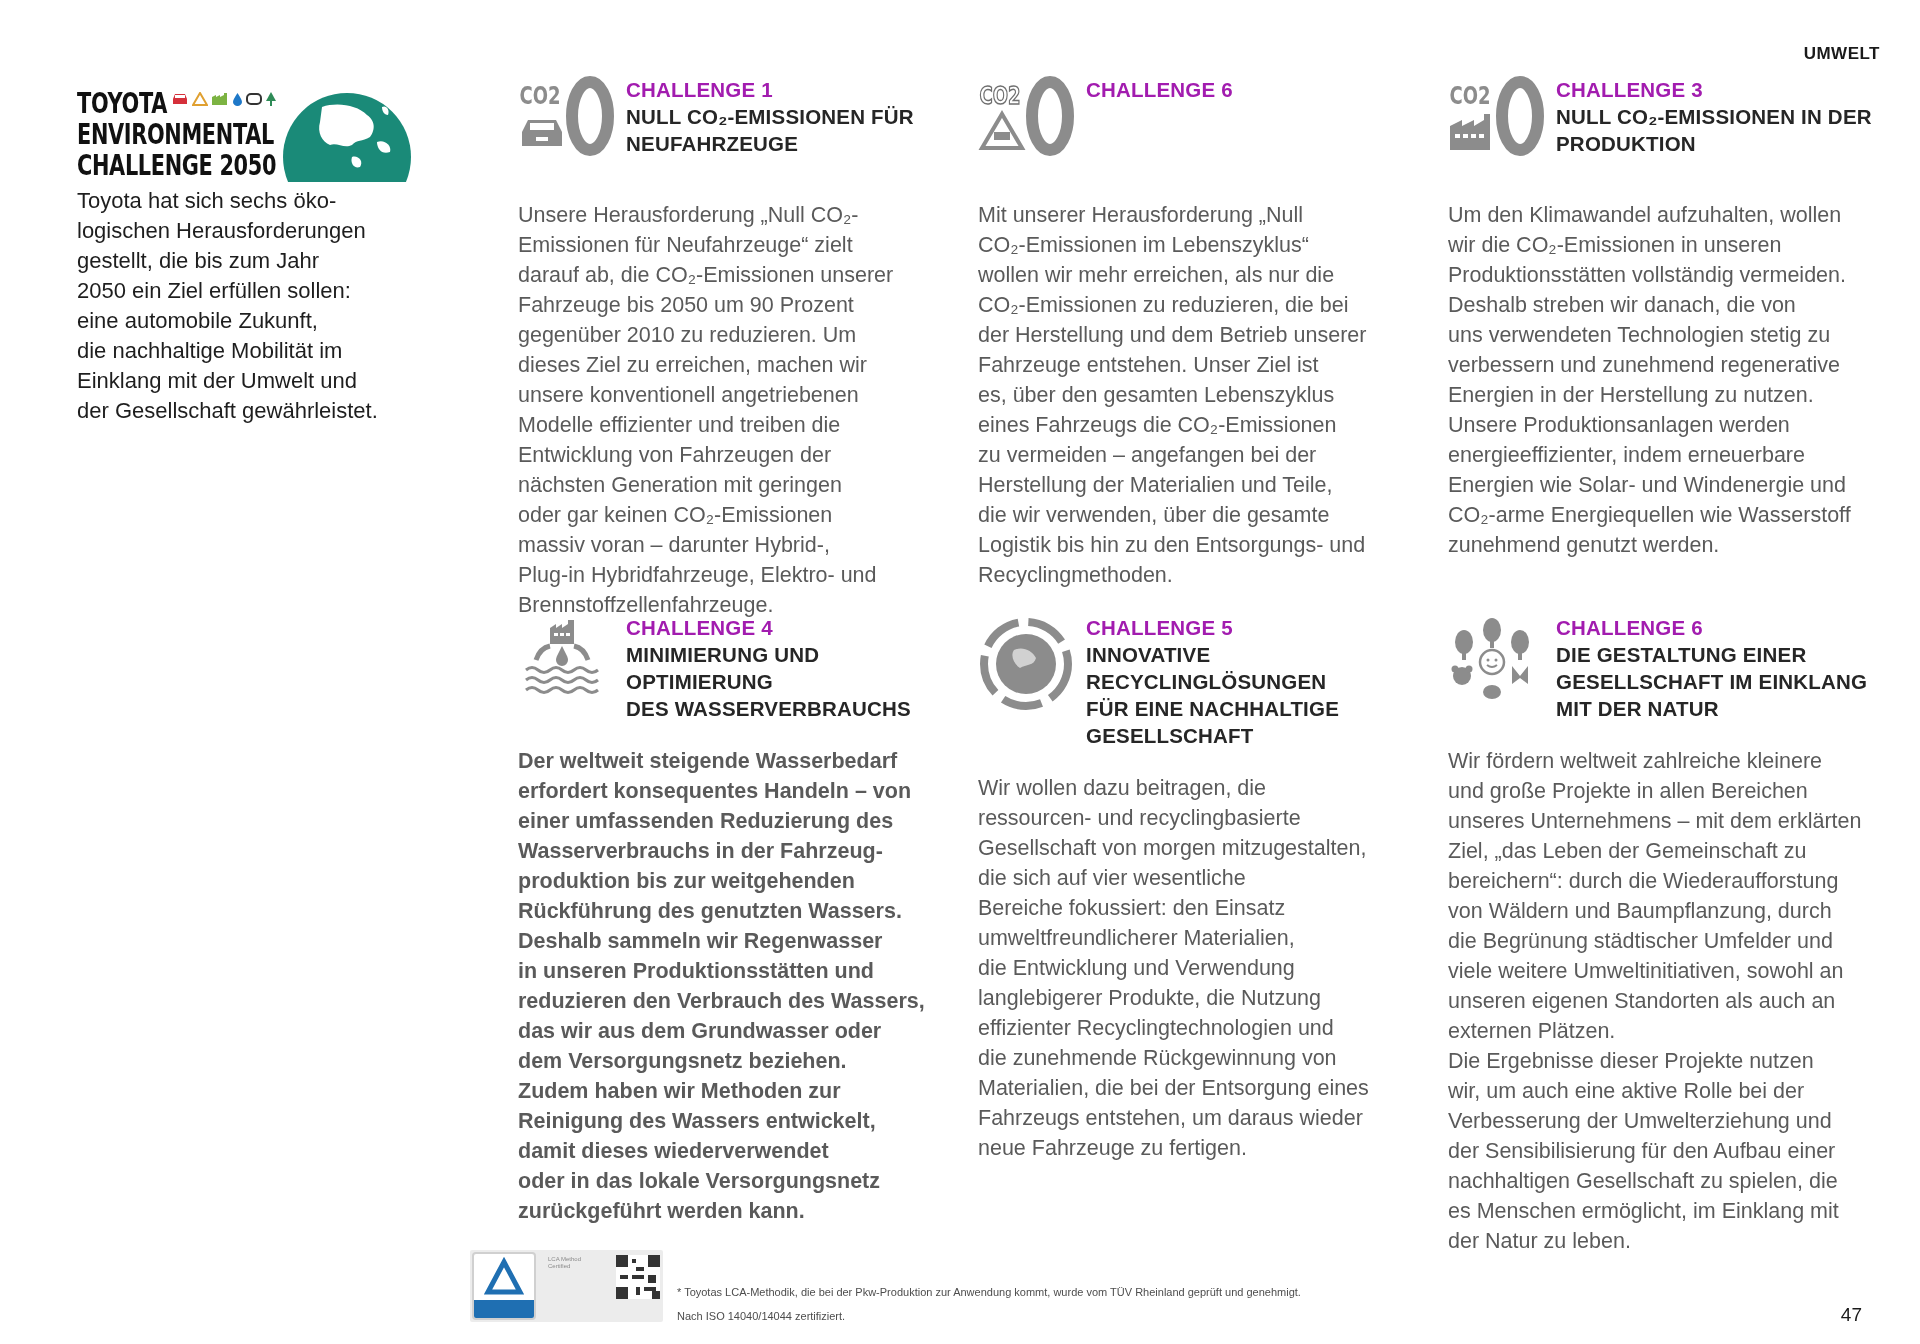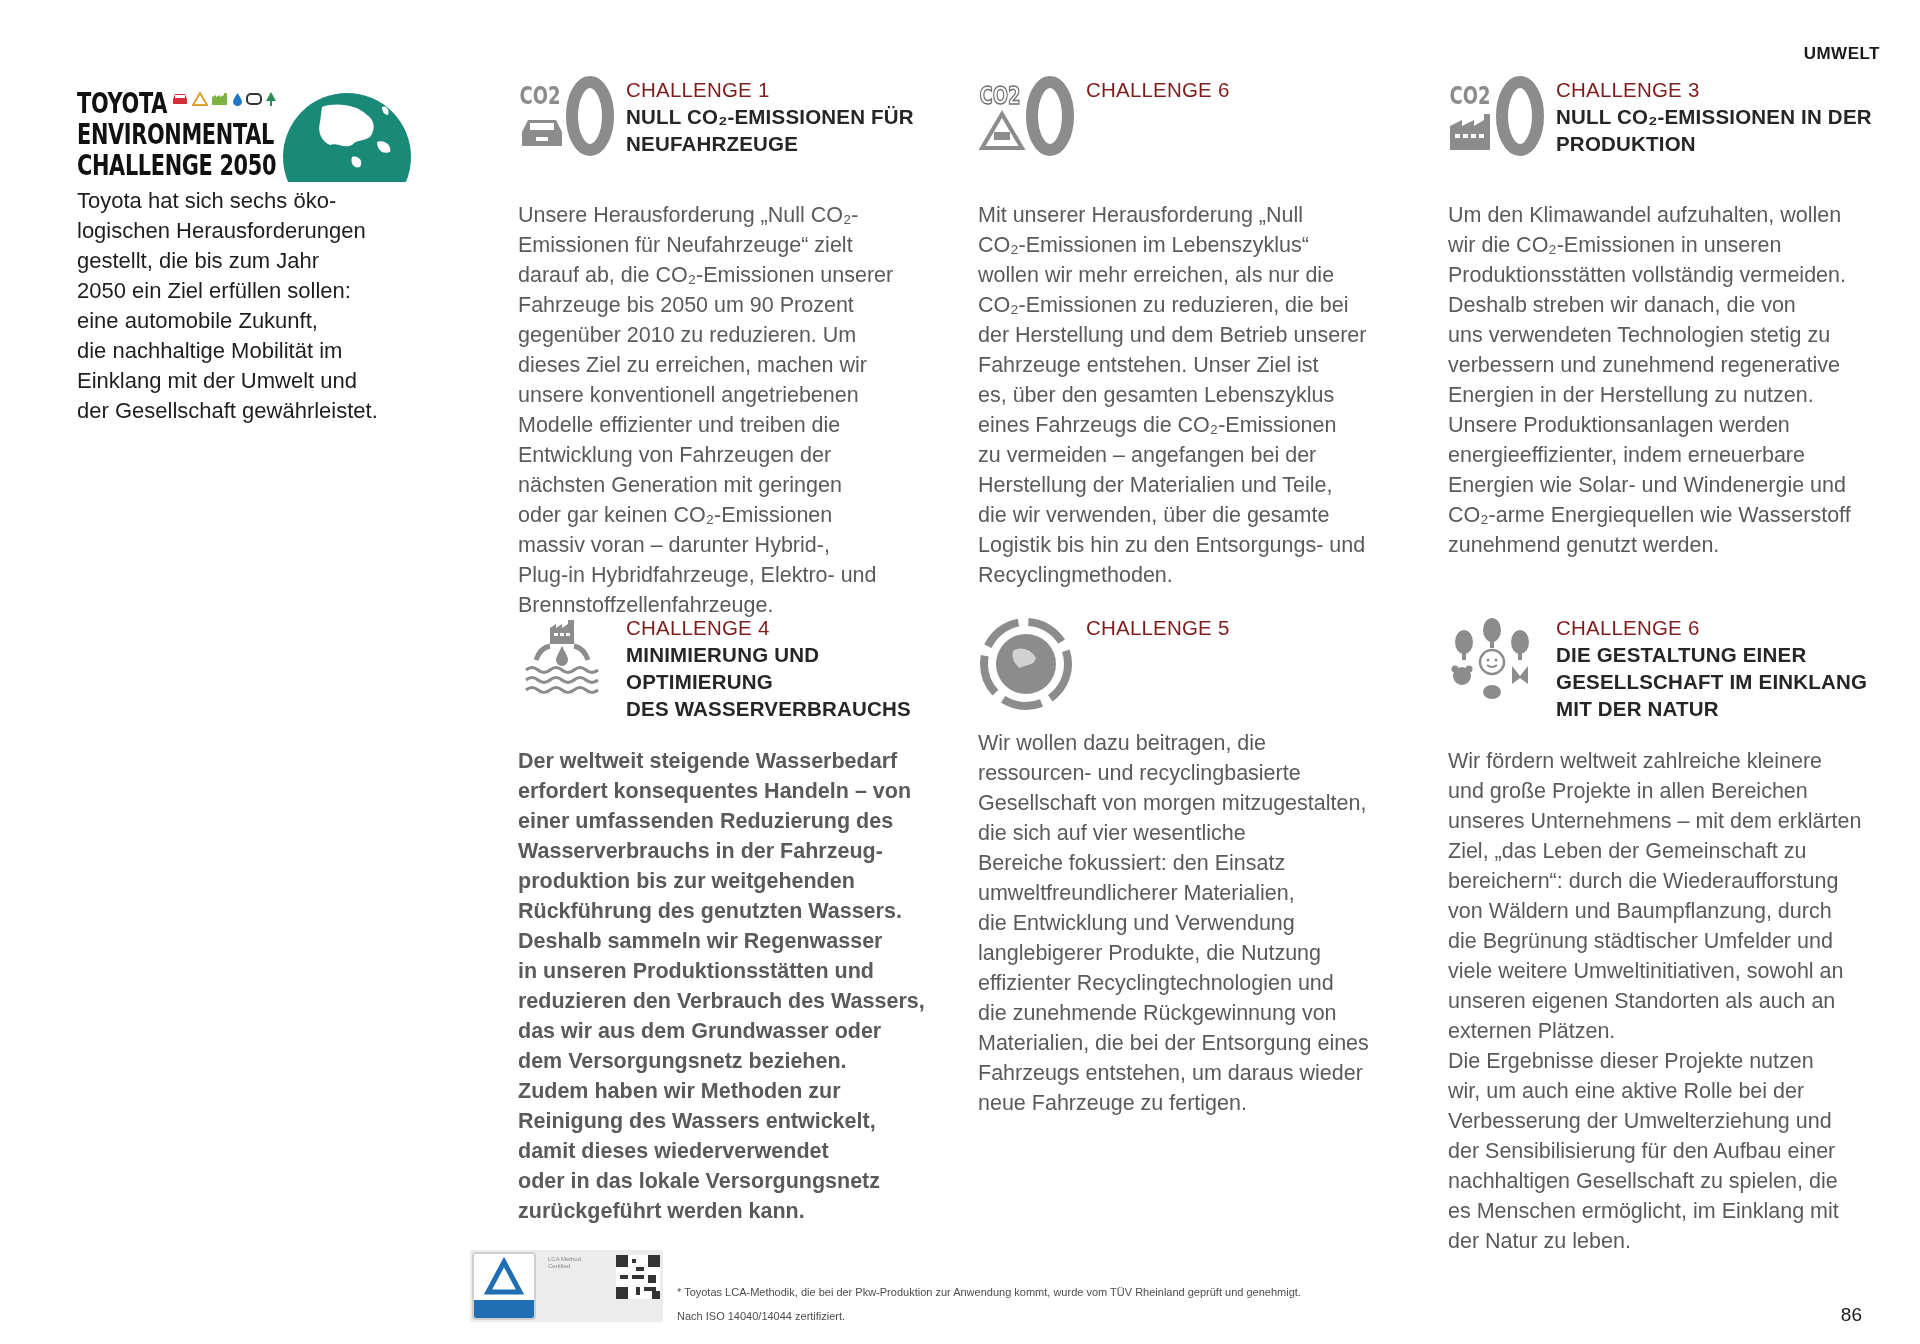--- a/index.html
+++ b/index.html
@@ -28,21 +28,21 @@
     position: absolute; left: 77px; top: 186px; width: 340px;
     font-size: 22px; line-height: 30px; color: #1e1e1e;
   }
 
   
   .challenge { position: absolute; margin-left: 48px; }
   .ch-head { position: relative; display: flex; }
   .ch-icon { width: 108px; flex: 0 0 108px; height: 90px; position: relative; }
   .ch-titles { padding-left: 0; }
   .ch-number {
-    font-size: 20.5px; font-weight: normal; color: #7f1d1d; line-height: 27px; letter-spacing: 0.2px;
+    font-size: 20.5px; font-weight: bold; color: #a21caf; line-height: 27px; letter-spacing: 0.2px;
   }
   .ch-title {
     font-size: 20.5px; font-weight: bold; color: #262626; line-height: 27px; letter-spacing: 0.2px;
     white-space: pre-line;
   }
   .ch-body {
     font-size: 21.5px; line-height: 30px; color: #5a5a5a; white-space: pre-line;
   }
 
   .c1 { left: 470px; top: 76px; width: 440px; }
@@ -287,20 +287,24 @@
   <div class="ch-head">
     <div class="ch-icon">
       <svg width="100" height="100" viewBox="0 0 100 100">
         <circle cx="48" cy="50" r="30" fill="#8c8c8c"></circle>
         <path d="M36 36 C44 32 54 36 58 44 C56 52 48 50 42 54 C36 50 32 42 36 36 Z" fill="#fff" opacity="0.6"></path>
         <circle cx="48" cy="50" r="42" fill="none" stroke="#8c8c8c" stroke-width="8" stroke-dasharray="40 10"></circle>
       </svg>
     </div>
     <div class="ch-titles">
       <div class="ch-number">CHALLENGE 5</div>
+      <div class="ch-title">INNOVATIVE
+RECYCLINGLÖSUNGEN
+FÜR EINE NACHHALTIGE
+GESELLSCHAFT</div>
     </div>
   </div>
   <div class="ch-body">Wir wollen dazu beitragen, die
 ressourcen- und recyclingbasierte
 Gesellschaft von morgen mitzugestalten,
 die sich auf vier wesentliche
 Bereiche fokussiert: den Einsatz
 umweltfreundlicherer Materialien,
 die Entwicklung und Verwendung
 langlebigerer Produkte, die Nutzung
@@ -379,13 +383,13 @@
         <rect x="5" y="8" width="1" height="2" fill="#333"></rect>
         <rect x="7" y="8" width="3" height="1" fill="#333"></rect>
       <rect x="1" y="5" width="2" height="1" fill="#333"></rect>
         <rect x="9" y="9" width="2" height="2" fill="#333"></rect>
     </svg>
   </div>
 </div>
 
 <div class="footnote">* Toyotas LCA-Methodik, die bei der Pkw-Produktion zur Anwendung kommt, wurde vom TÜV Rheinland geprüft und genehmigt.
 Nach ISO 14040/14044 zertifiziert.</div>
-<div class="page-number">86</div>
+<div class="page-number">47</div>
 
 </body></html>

